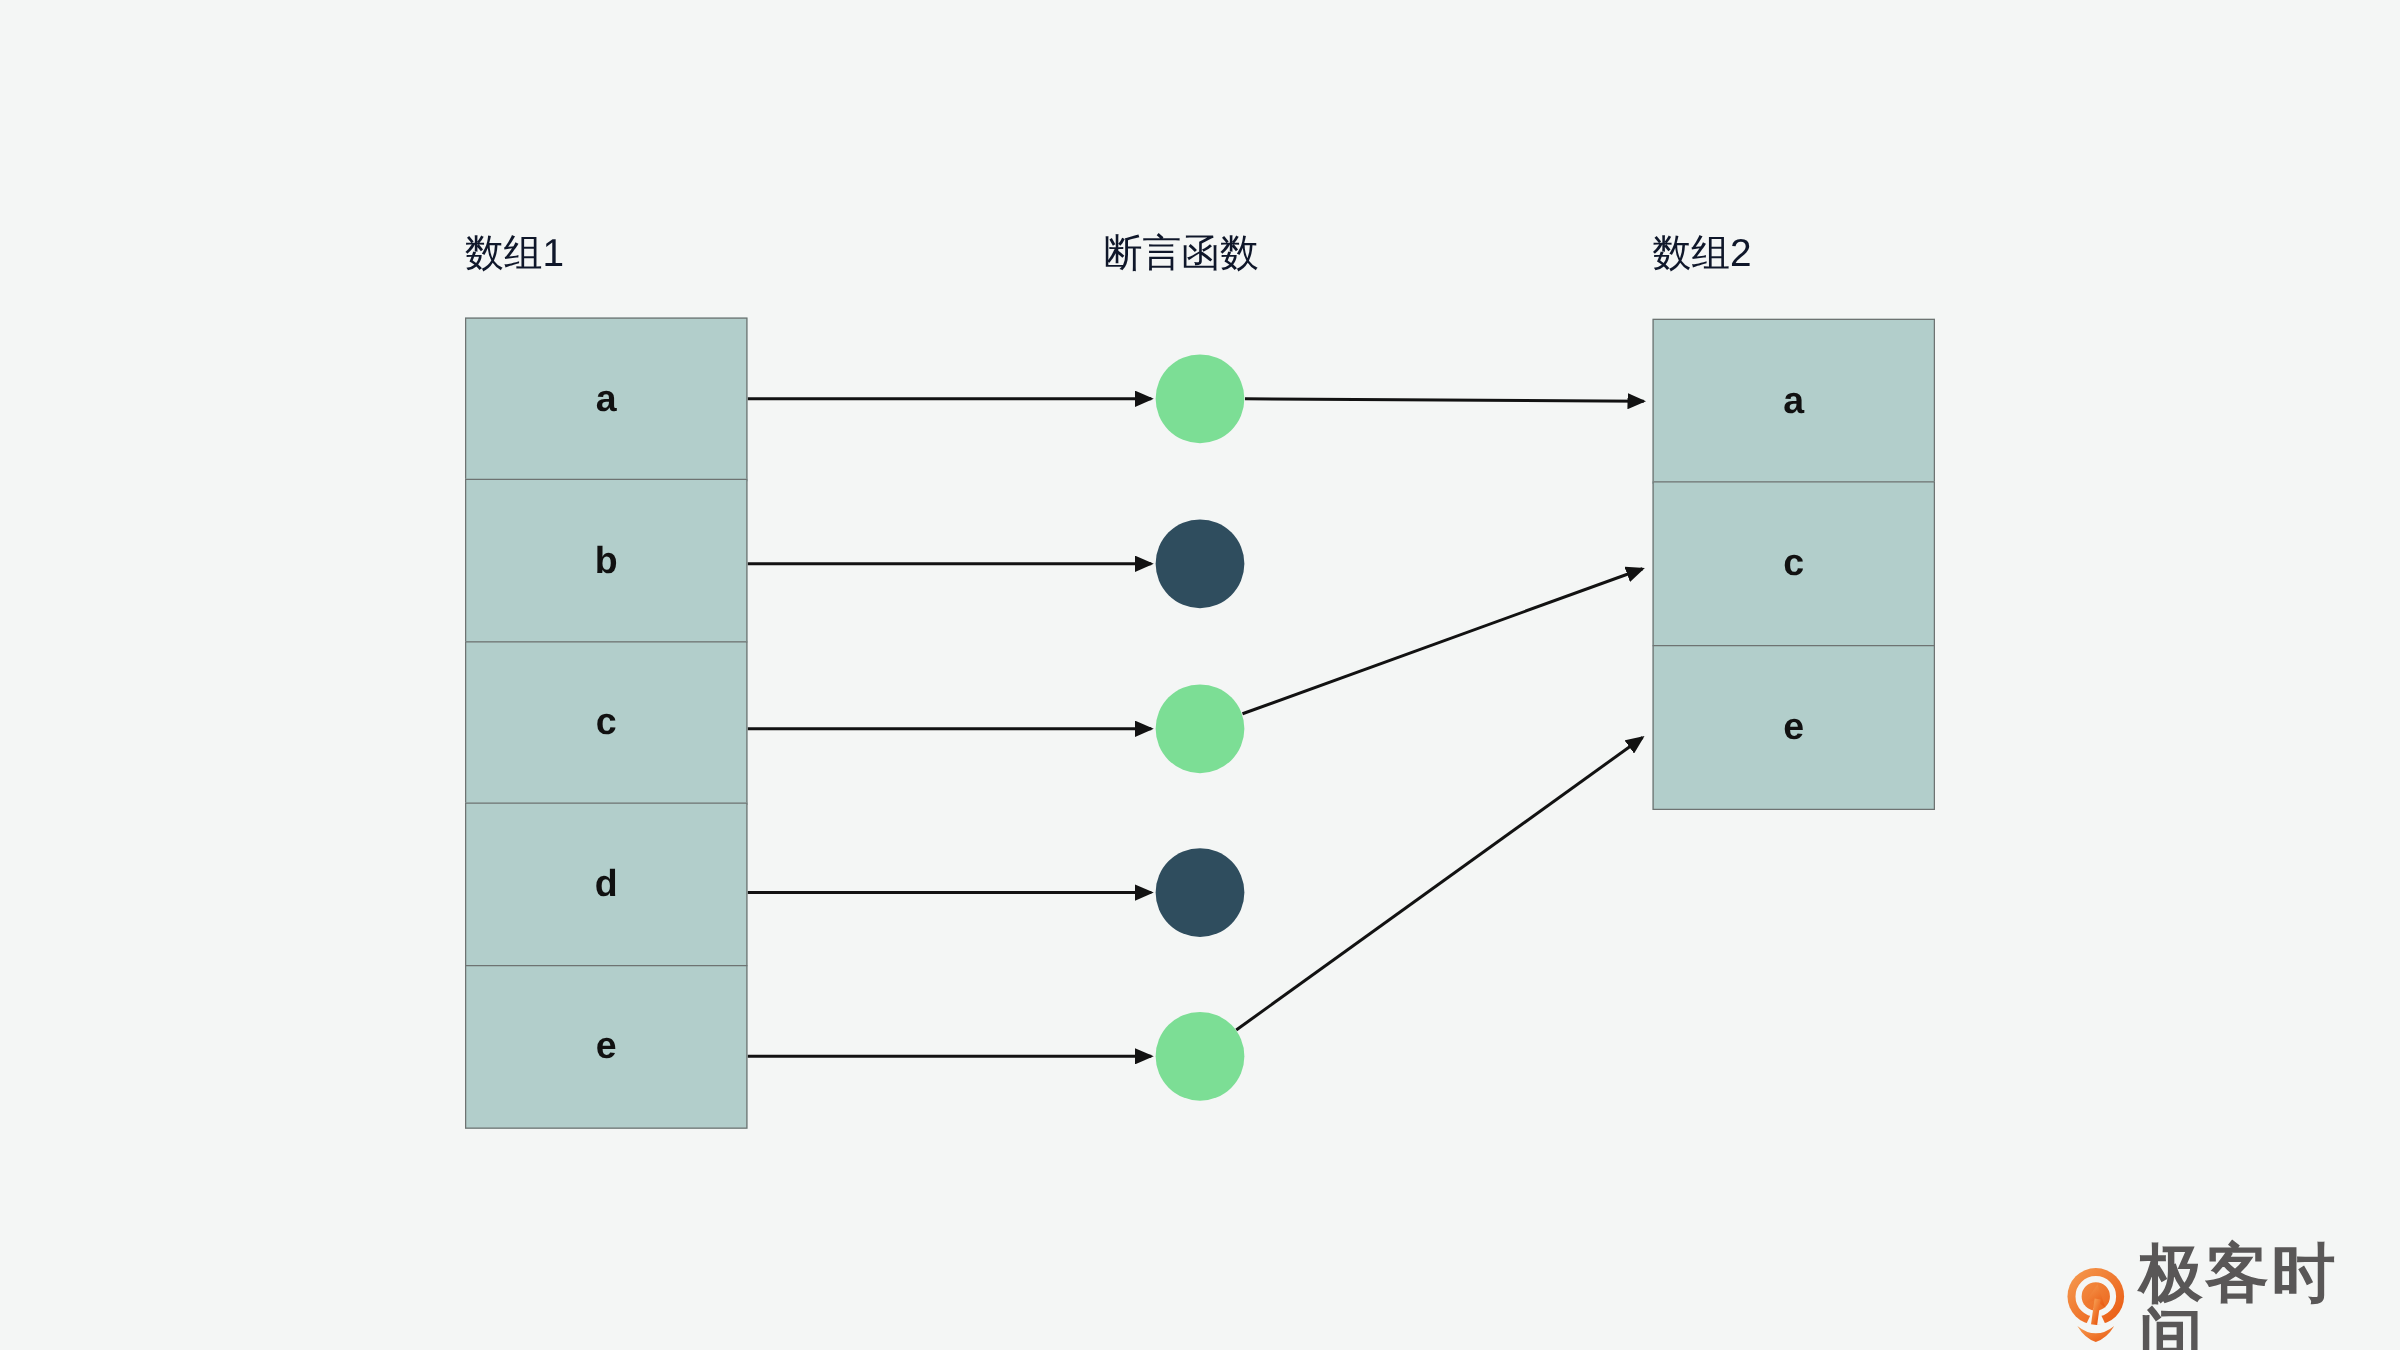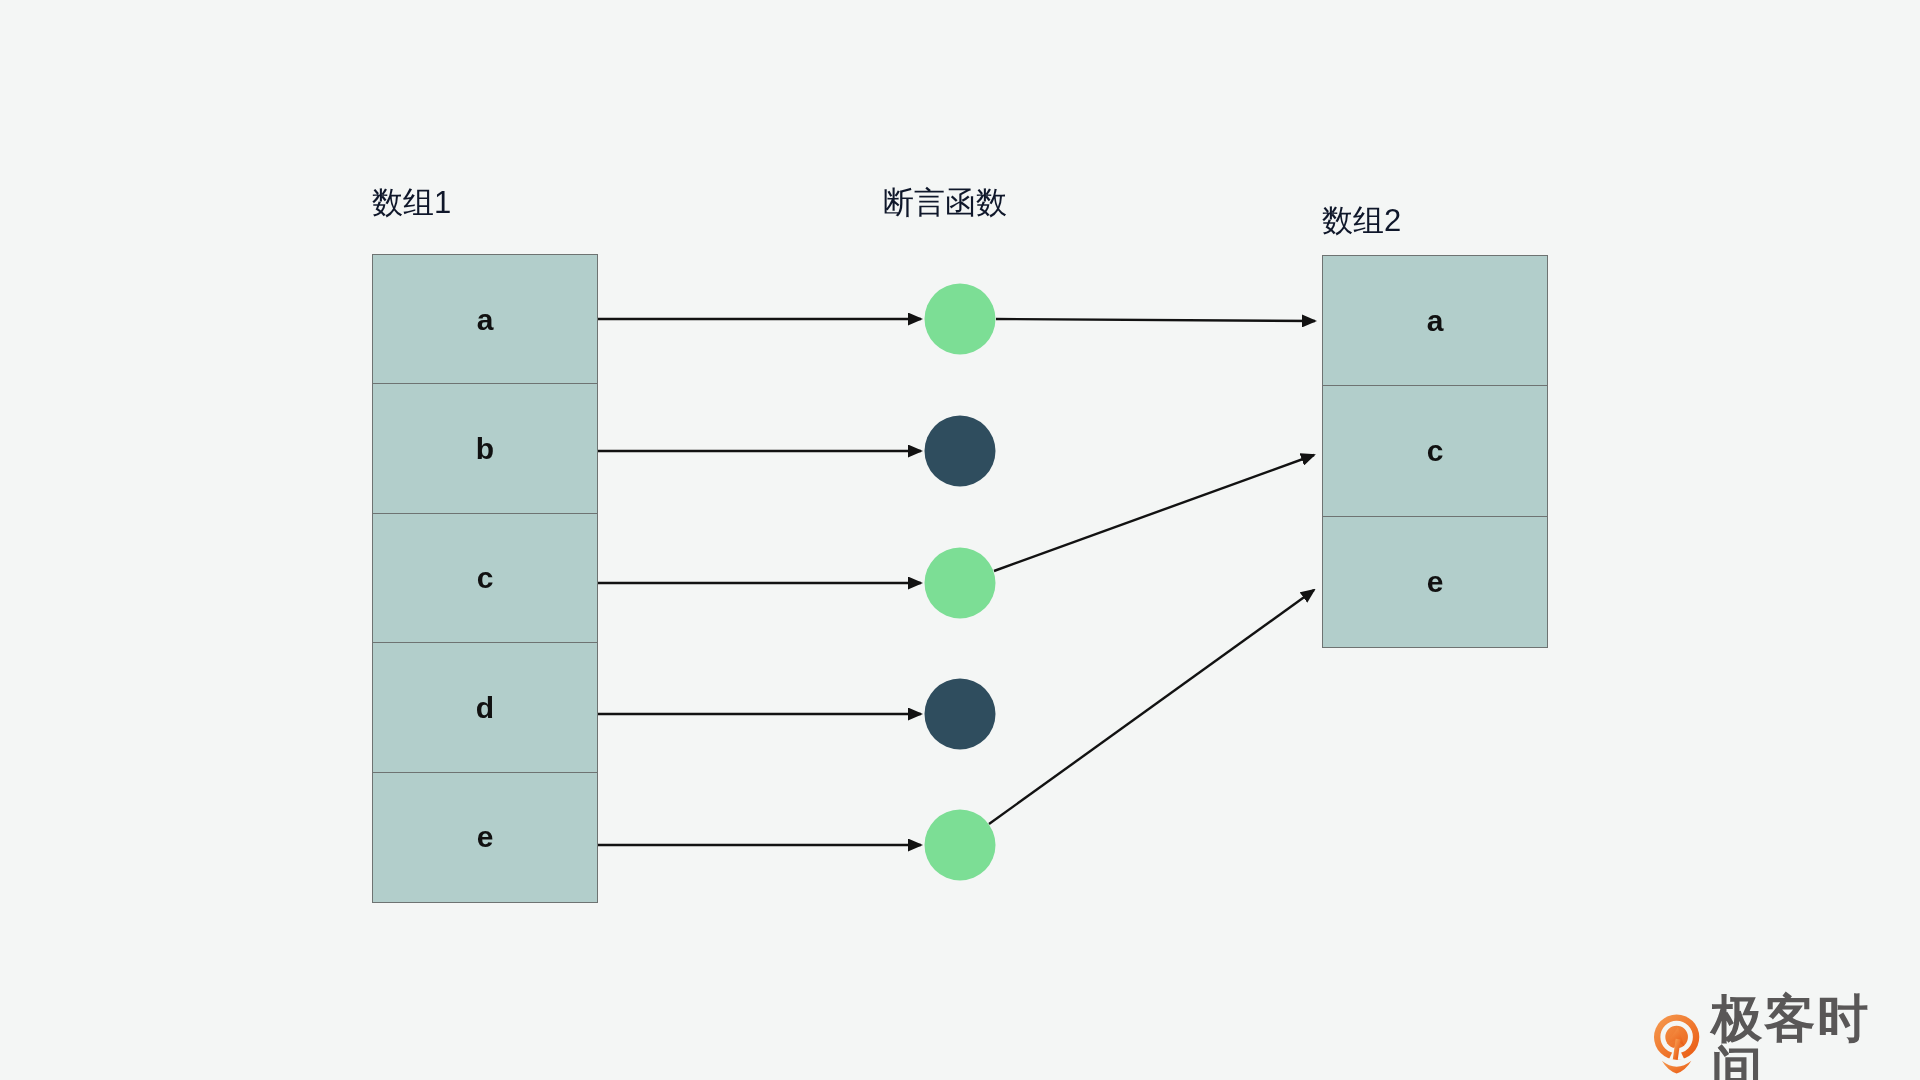--- a/index.html
+++ b/index.html
@@ -18,21 +18,21 @@
     top: 184px;
     height: 38px;
     line-height: 38px;
     text-align: left;
     font-size: 31px;
     font-weight: 500;
     color: #0f172a;
   }
   .label-array1 { left: 372px; width: 226px; }
   .label-predicate { left: 883px; width: 240px; }
-  .label-array2 { left: 1322px; width: 226px; margin-top: 18px; }
+  .label-array2 { left: 1322px; width: 226px; }
 
   .array {
     position: absolute;
     display: flex;
     flex-direction: column;
   }
   .array-1 { left: 372px; top: 254px; }
   .array-2 { left: 1322px; top: 255px; }
 
   .cell {

